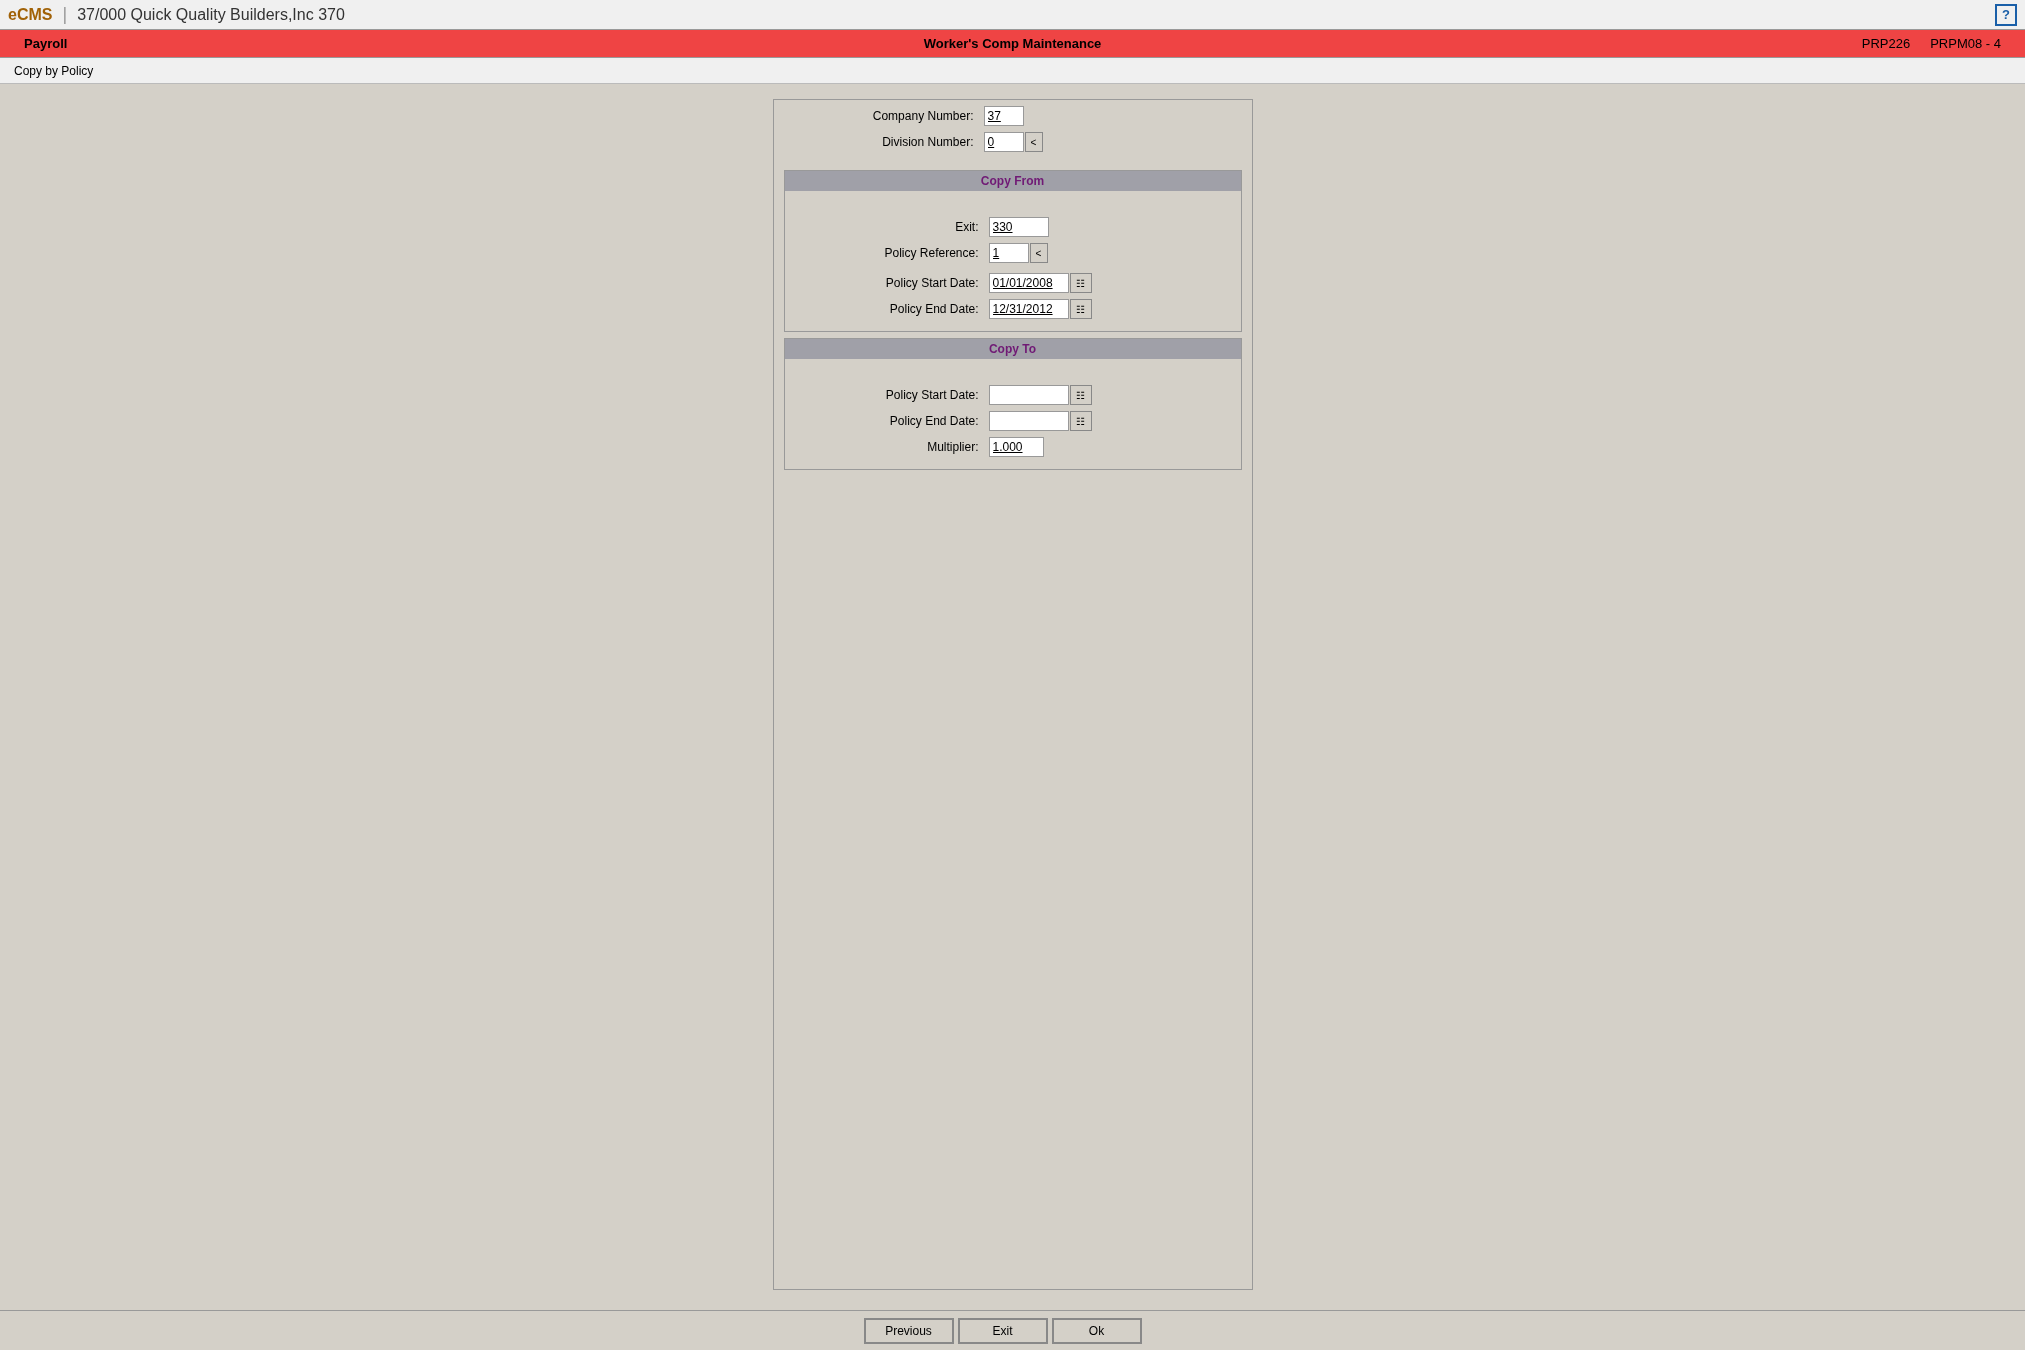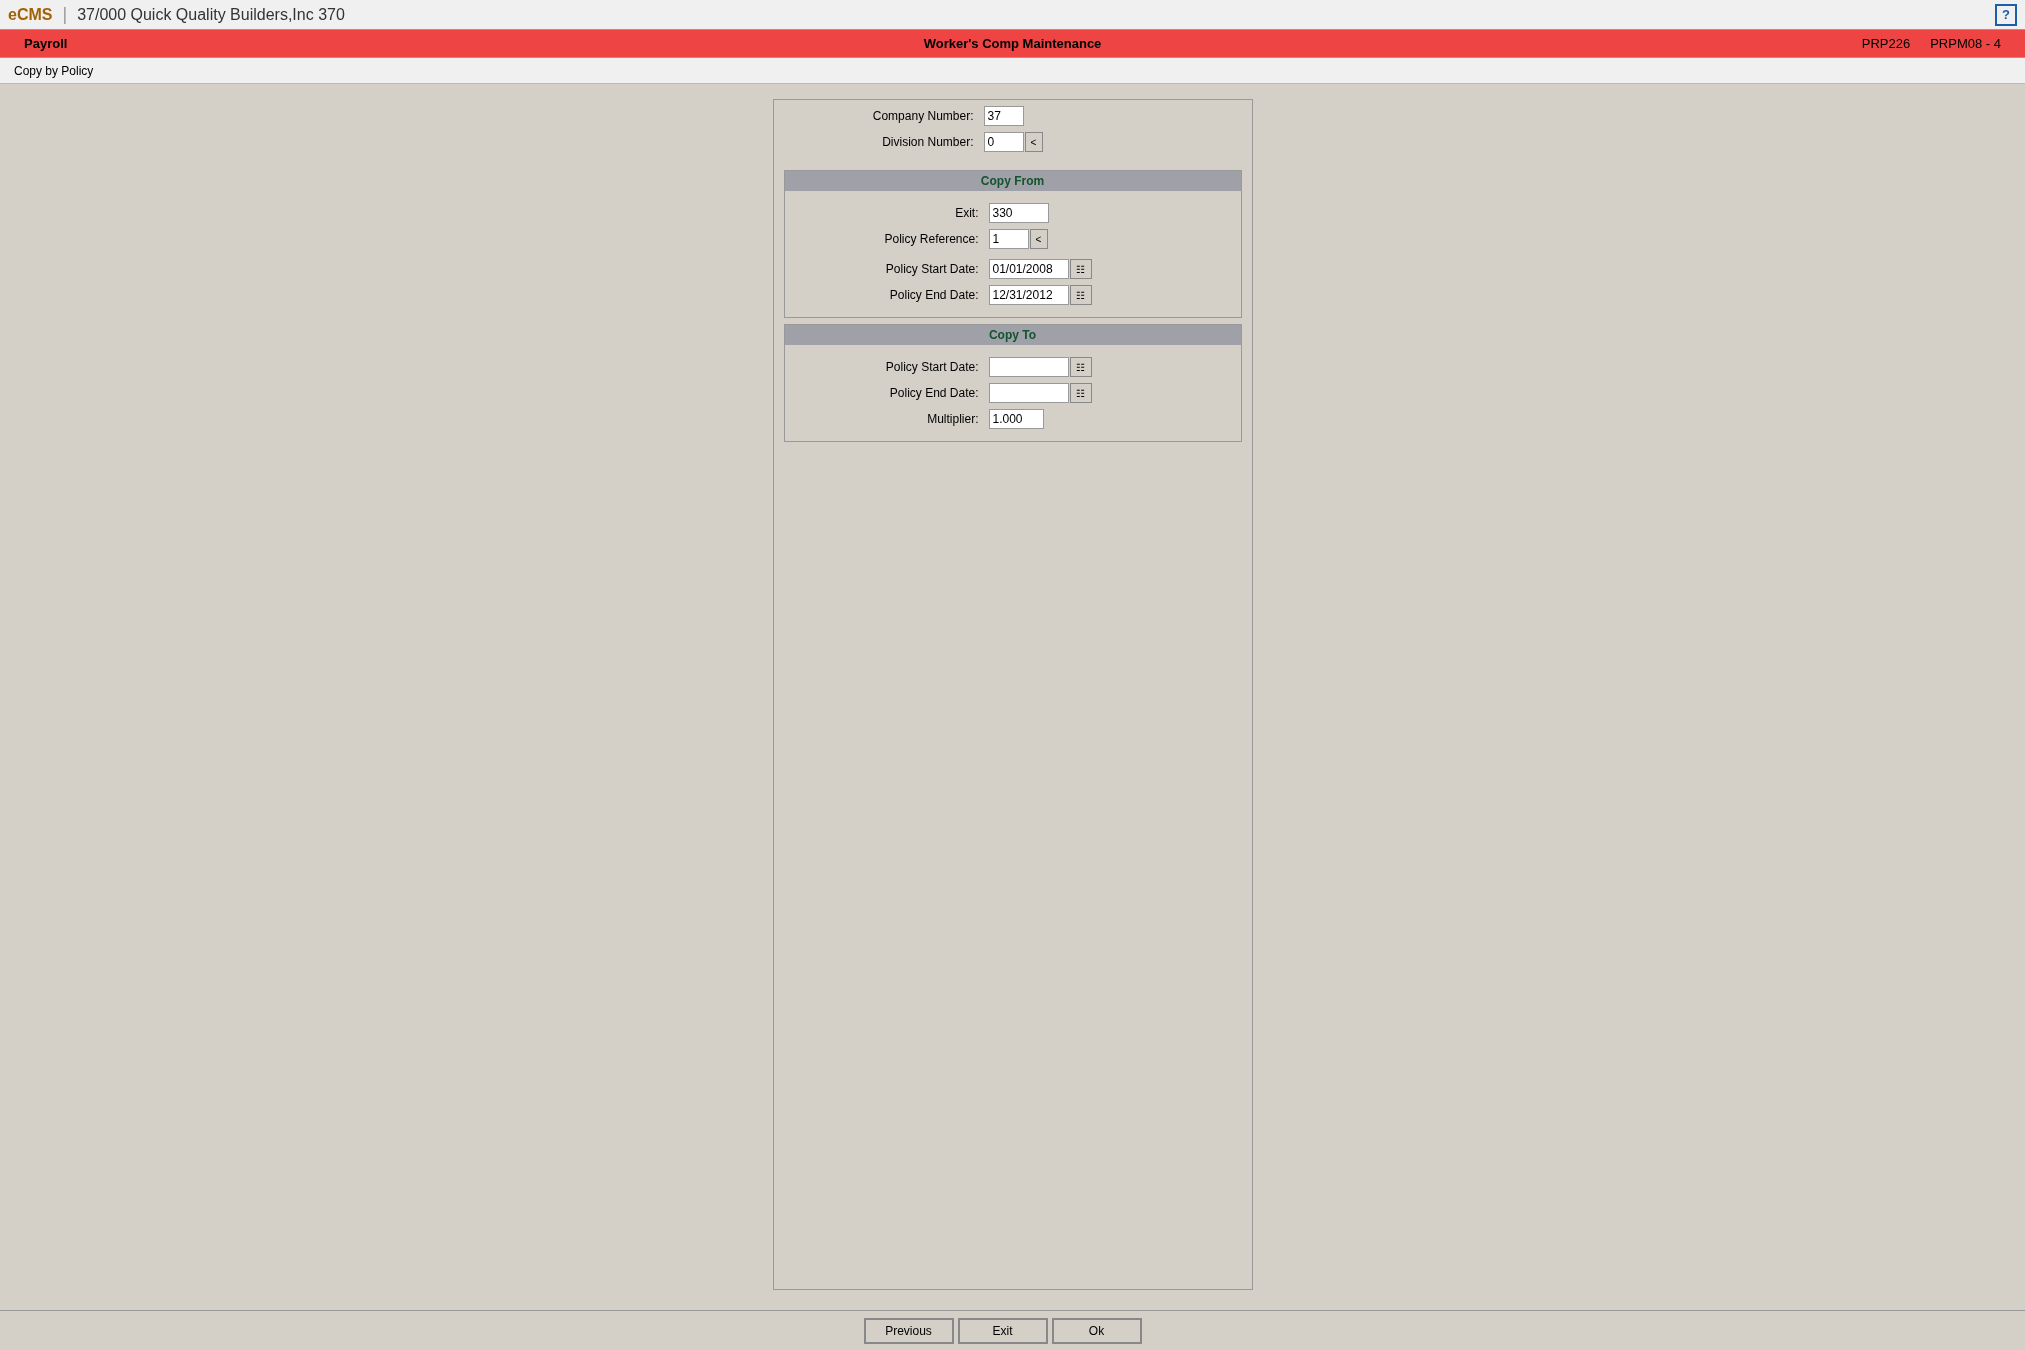--- a/index.html
+++ b/index.html
@@ -126,20 +126,21 @@
       text-align: right;
       padding-right: 10px;
       font-size: 12px;
     }
     .field-input {
       background: white;
       border: 1px solid #999;
       height: 20px;
       padding: 1px 3px;
       font-size: 12px;
+      text-decoration: underline;
     }
     .field-input-sm { width: 40px; }
     .field-input-md { width: 60px; }
     .field-input-date { width: 80px; }
     .field-input-mult { width: 55px; }
 
     .browse-btn {
       background: #d4d0c8;
       border: 1px solid #888;
       height: 20px;
@@ -161,26 +162,26 @@
       cursor: pointer;
       display: inline-flex;
       align-items: center;
       justify-content: center;
       margin-left: 1px;
     }
 
     
     .section-header {
       background: #a0a0a8;
-      color: #14532d;
+      color: #701a75;
       text-align: center;
       font-weight: bold;
       font-size: 12px;
       padding: 3px 8px;
-      margin-bottom: 6px;
+      margin-bottom: 20px;
     }
 
     .section-block {
       border: 1px solid #999;
       margin: 6px 10px;
       background: #d4d0c8;
     }
 
     .section-content {
       padding: 6px 4px;

